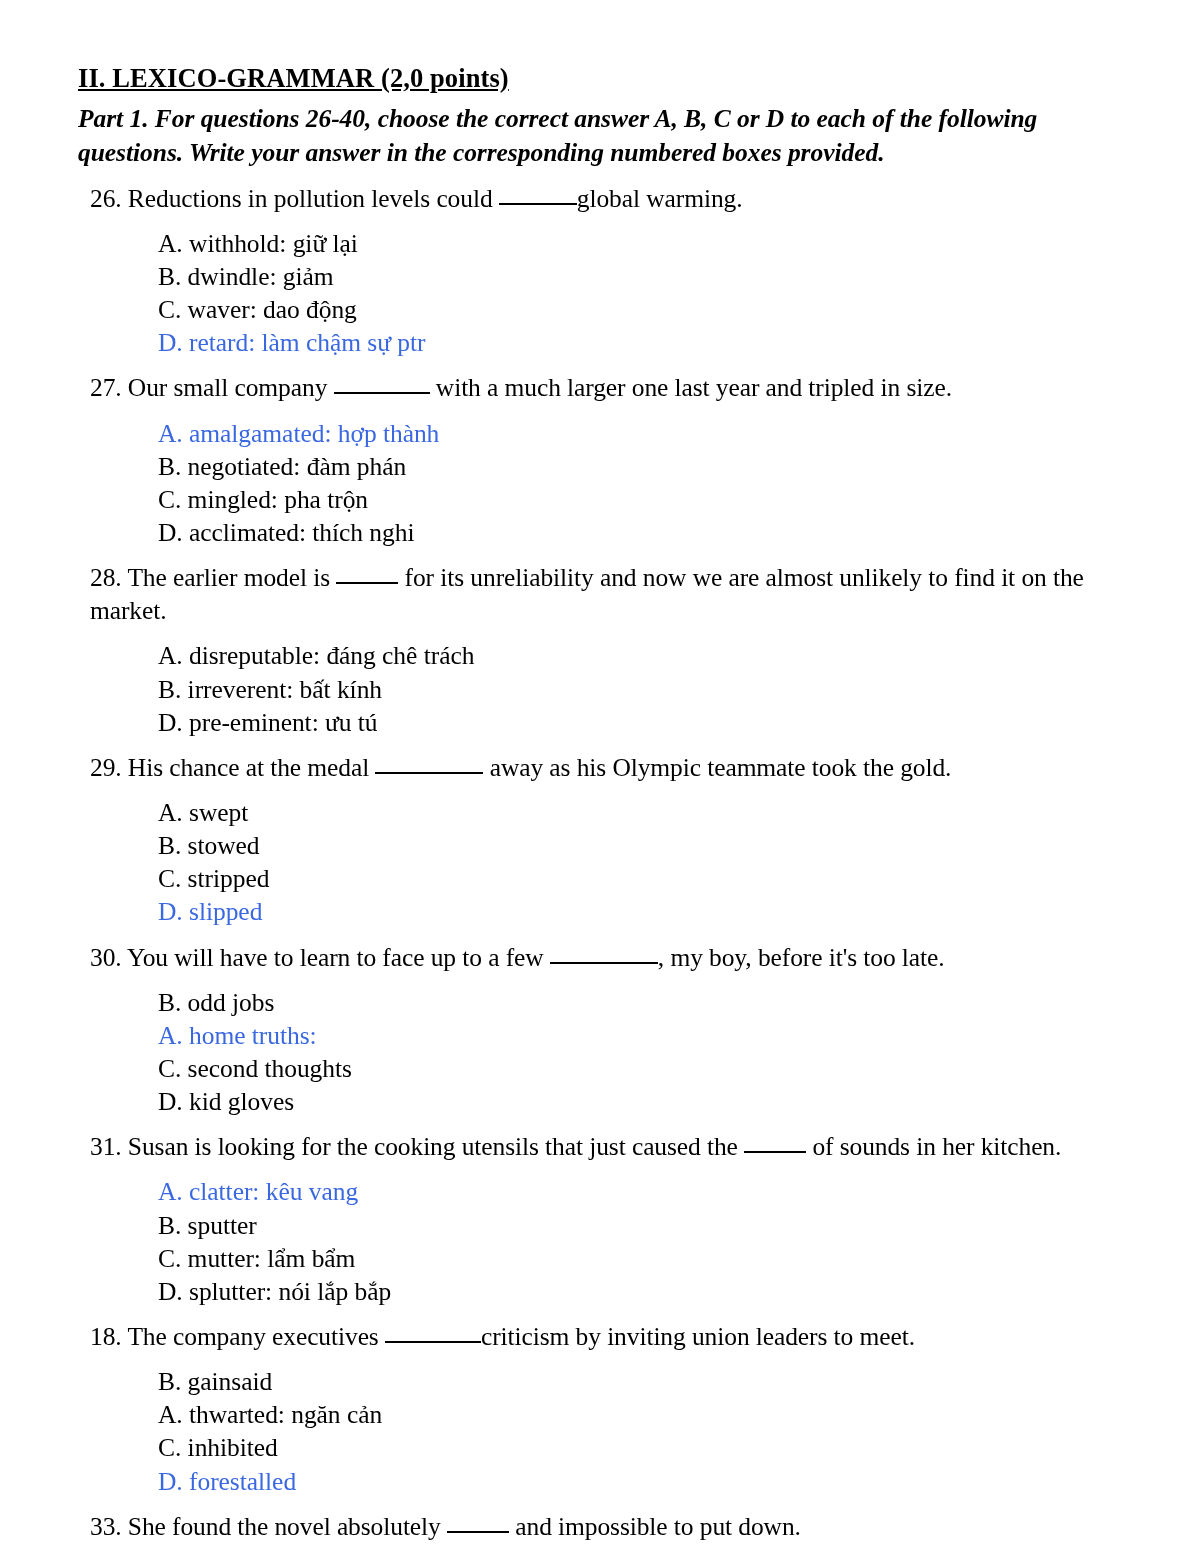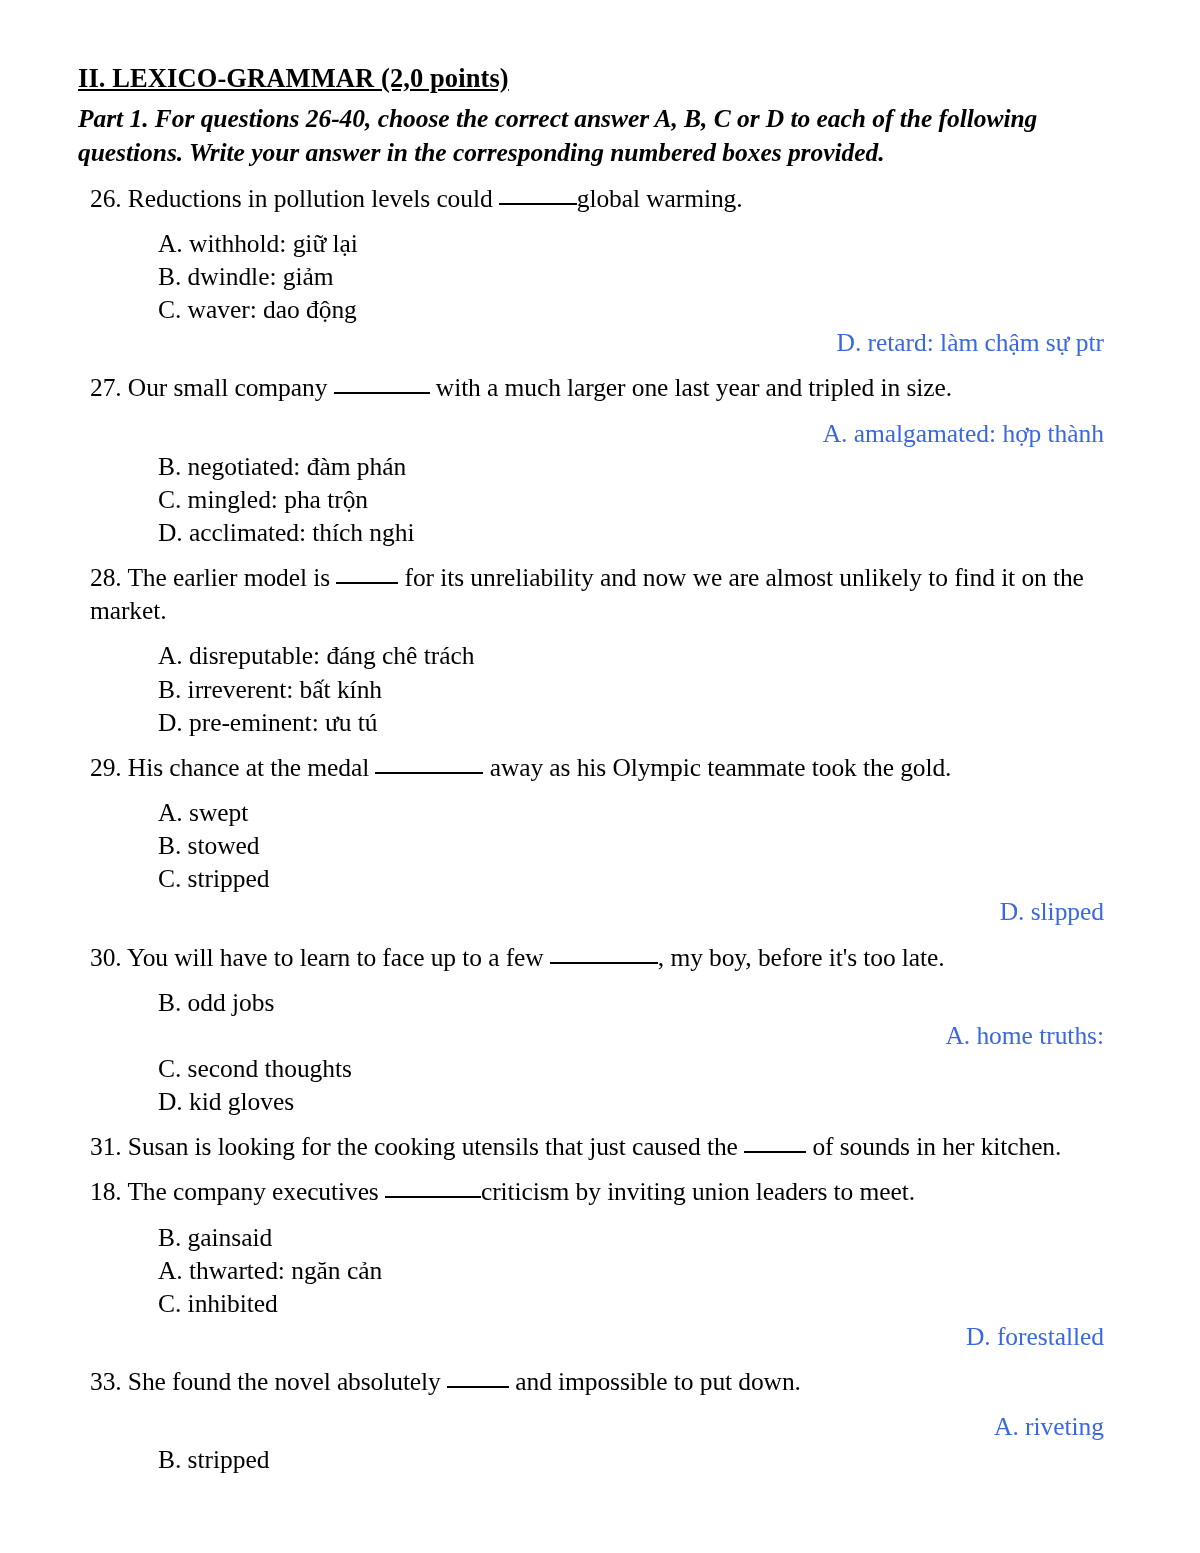--- a/index.html
+++ b/index.html
@@ -12,21 +12,21 @@
     height: 1553px;
     font-family: "Liberation Serif", "DejaVu Serif", serif;
     color: #000000;
     overflow: hidden;
   }
   .page {
     position: relative;
     width: 1200px;
     height: 1553px;
     box-sizing: border-box;
-    padding: 62px 96px 0 78px;
+    padding: 62px 60px 0 78px;
   }
   .section-heading {
     font-size: 26.5px;
     font-weight: bold;
     text-decoration: underline;
     line-height: 1.28;
     letter-spacing: 0.1px;
     margin: 0 0 6px 0;
     white-space: nowrap;
   }
@@ -64,21 +64,20 @@
     padding: 0 0 0 80px;
   }
   .option {
     font-size: 25.5px;
     line-height: 1.30;
     letter-spacing: -0.05px;
     white-space: pre;
   }
   .option.correct {
     color: #3a68e0;
-    text-align: right;
   }
 </style>
 </head>
 <body>
 
 <div class="page">
 
   <div class="section-heading">II. LEXICO-GRAMMAR (2,0 points)</div>
 
   <div class="instructions">Part 1. For questions 26-40, choose the correct answer A, B, C or D to each of the following questions. Write your answer in the corresponding numbered boxes provided.</div>
@@ -123,20 +122,26 @@
         <p class="question-text"><span>30.</span><span> You will have to learn to face up to a few </span><span class="blank w-xl"></span><span>, my boy, before it's too late.</span></p>
         <ul class="options">
           <li class="option">B. odd jobs</li>
           <li class="option correct">A. home truths:</li>
           <li class="option">C. second thoughts</li>
           <li class="option">D. kid gloves</li>
         </ul>
       </div>
       <div class="question-block">
         <p class="question-text"><span>31.</span><span> Susan is looking for the cooking utensils that just caused the </span><span class="blank w-sm"></span><span> of sounds in her kitchen.</span></p>
+        <ul class="options">
+          <li class="option correct">A. clatter: kêu vang</li>
+          <li class="option">B. sputter</li>
+          <li class="option">C. mutter: lẩm bẩm</li>
+          <li class="option">D. splutter: nói lắp bắp</li>
+        </ul>
       </div>
       <div class="question-block">
         <p class="question-text"><span>18.</span><span> The company executives </span><span class="blank w-lg"></span><span>criticism by inviting union leaders to meet.</span></p>
         <ul class="options">
           <li class="option">B. gainsaid</li>
           <li class="option">A. thwarted: ngăn cản</li>
           <li class="option">C. inhibited</li>
           <li class="option correct">D. forestalled</li>
         </ul>
       </div>

